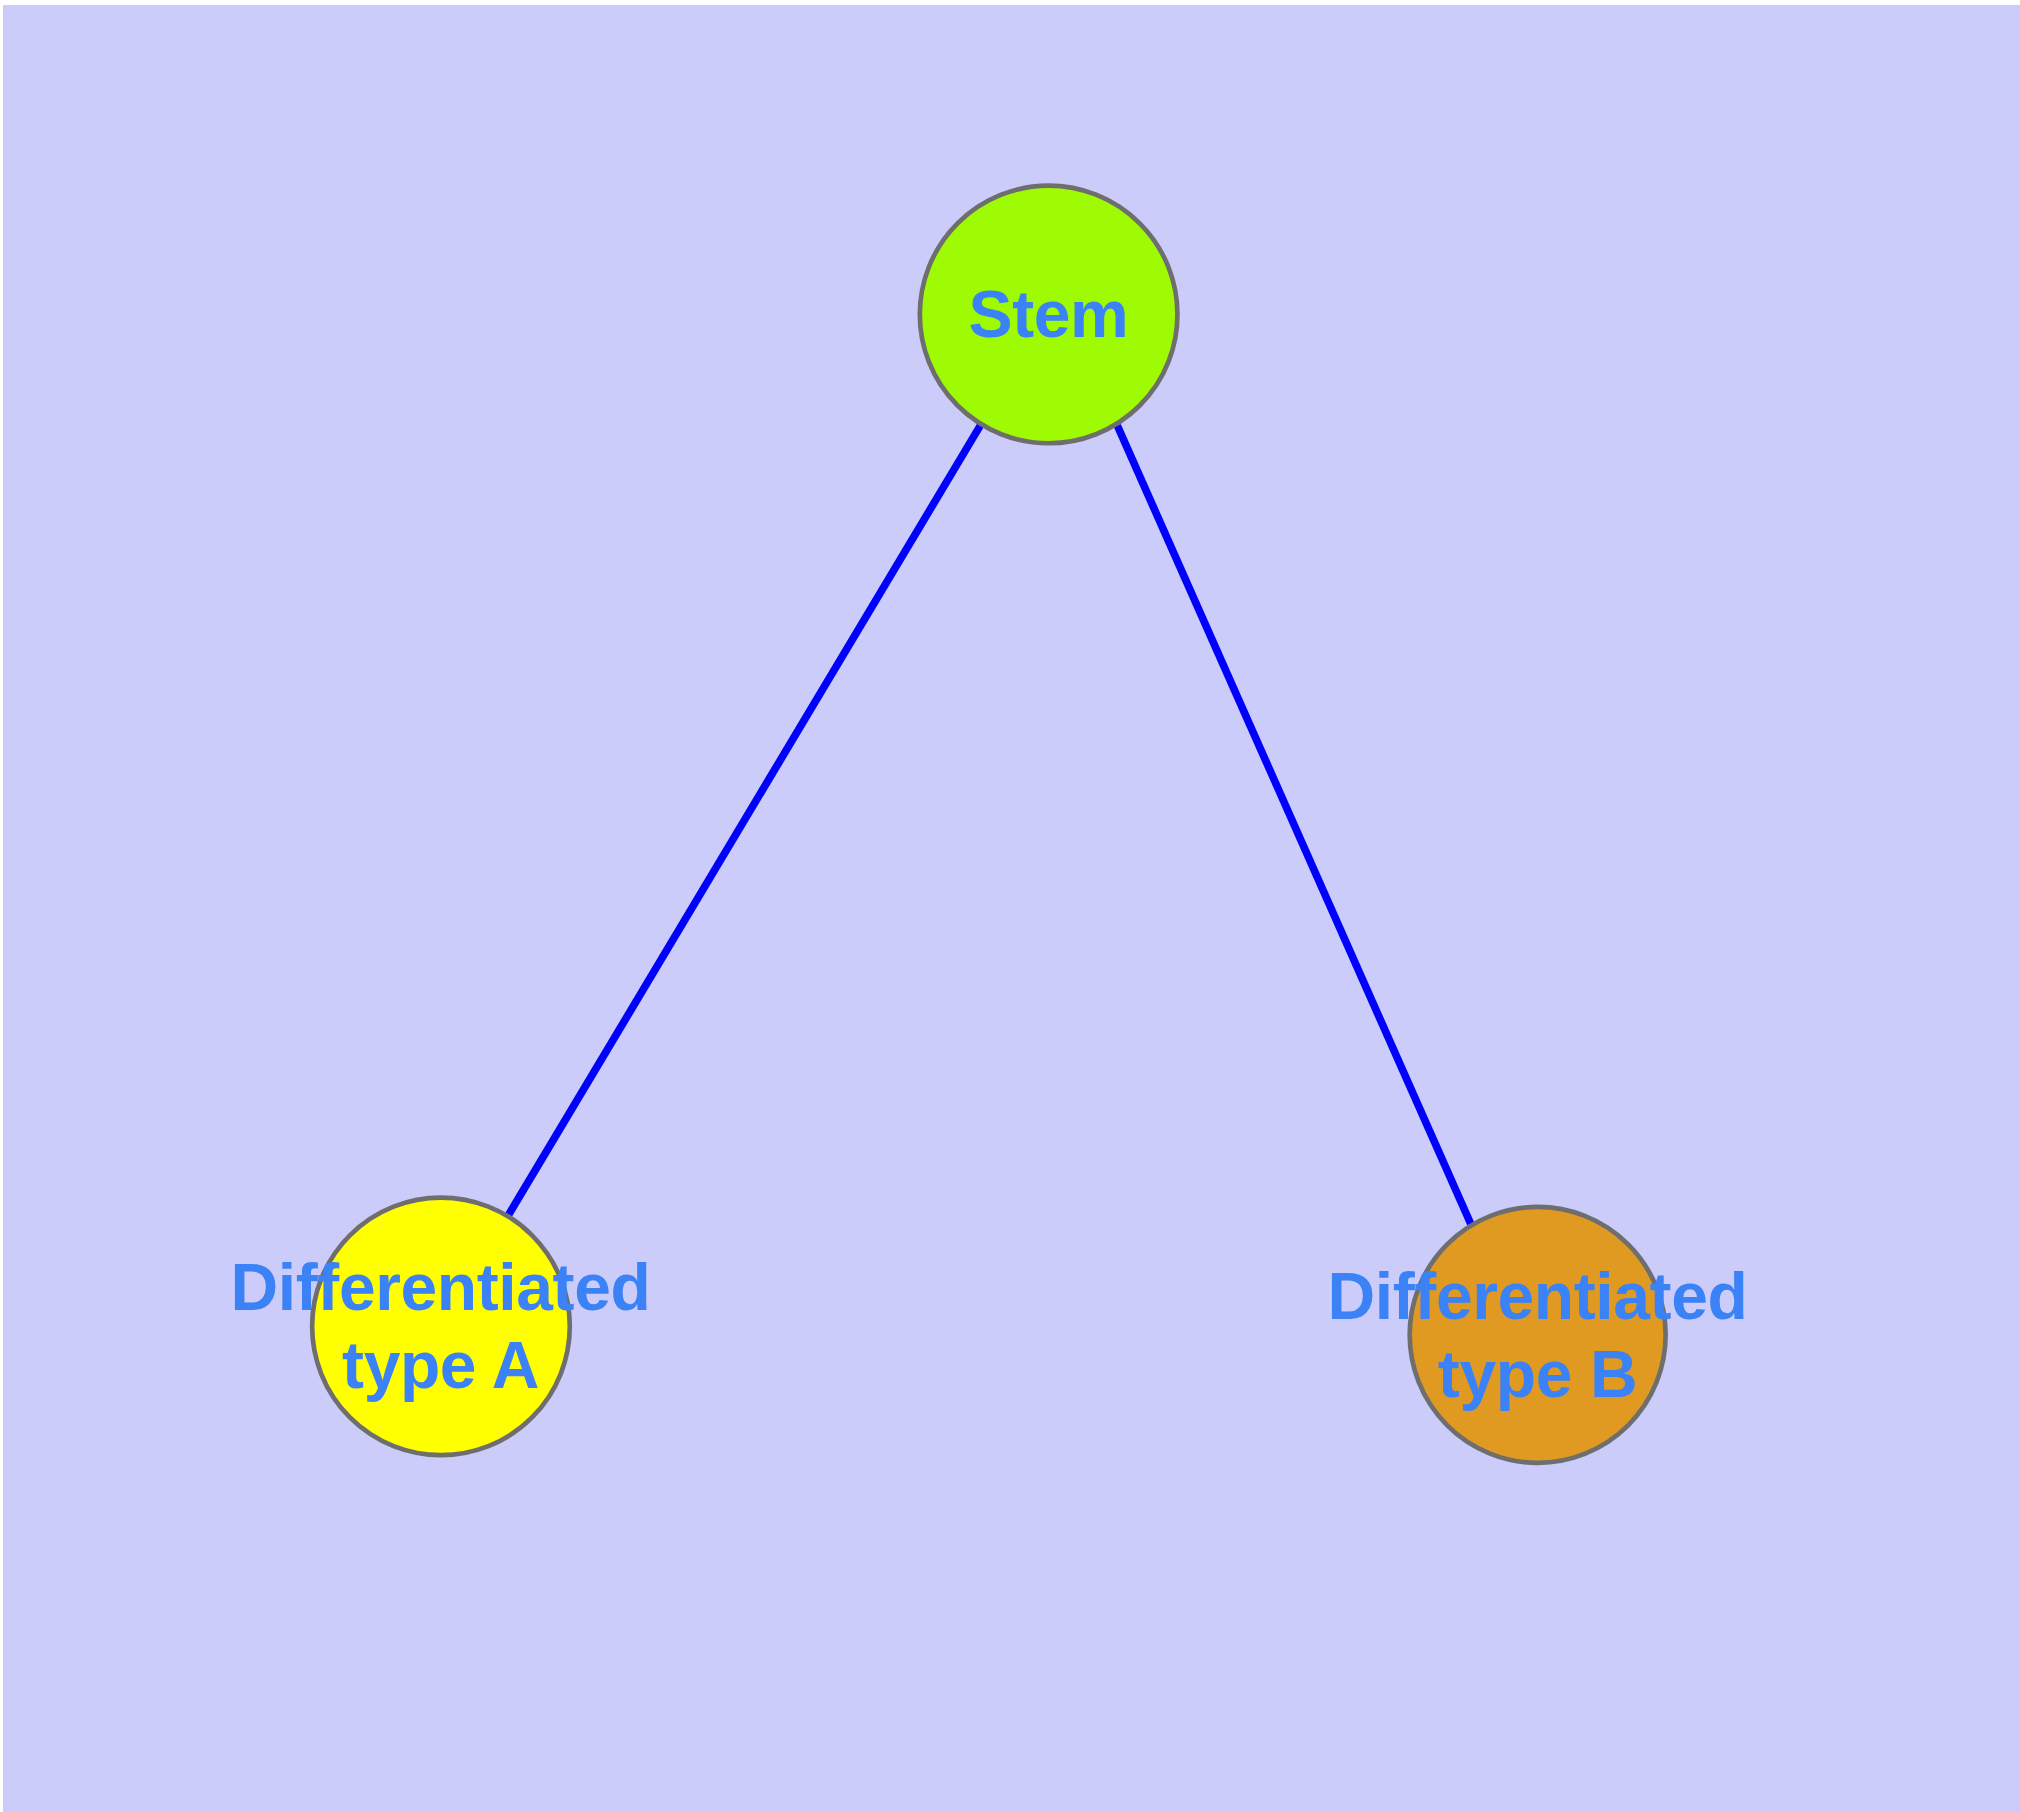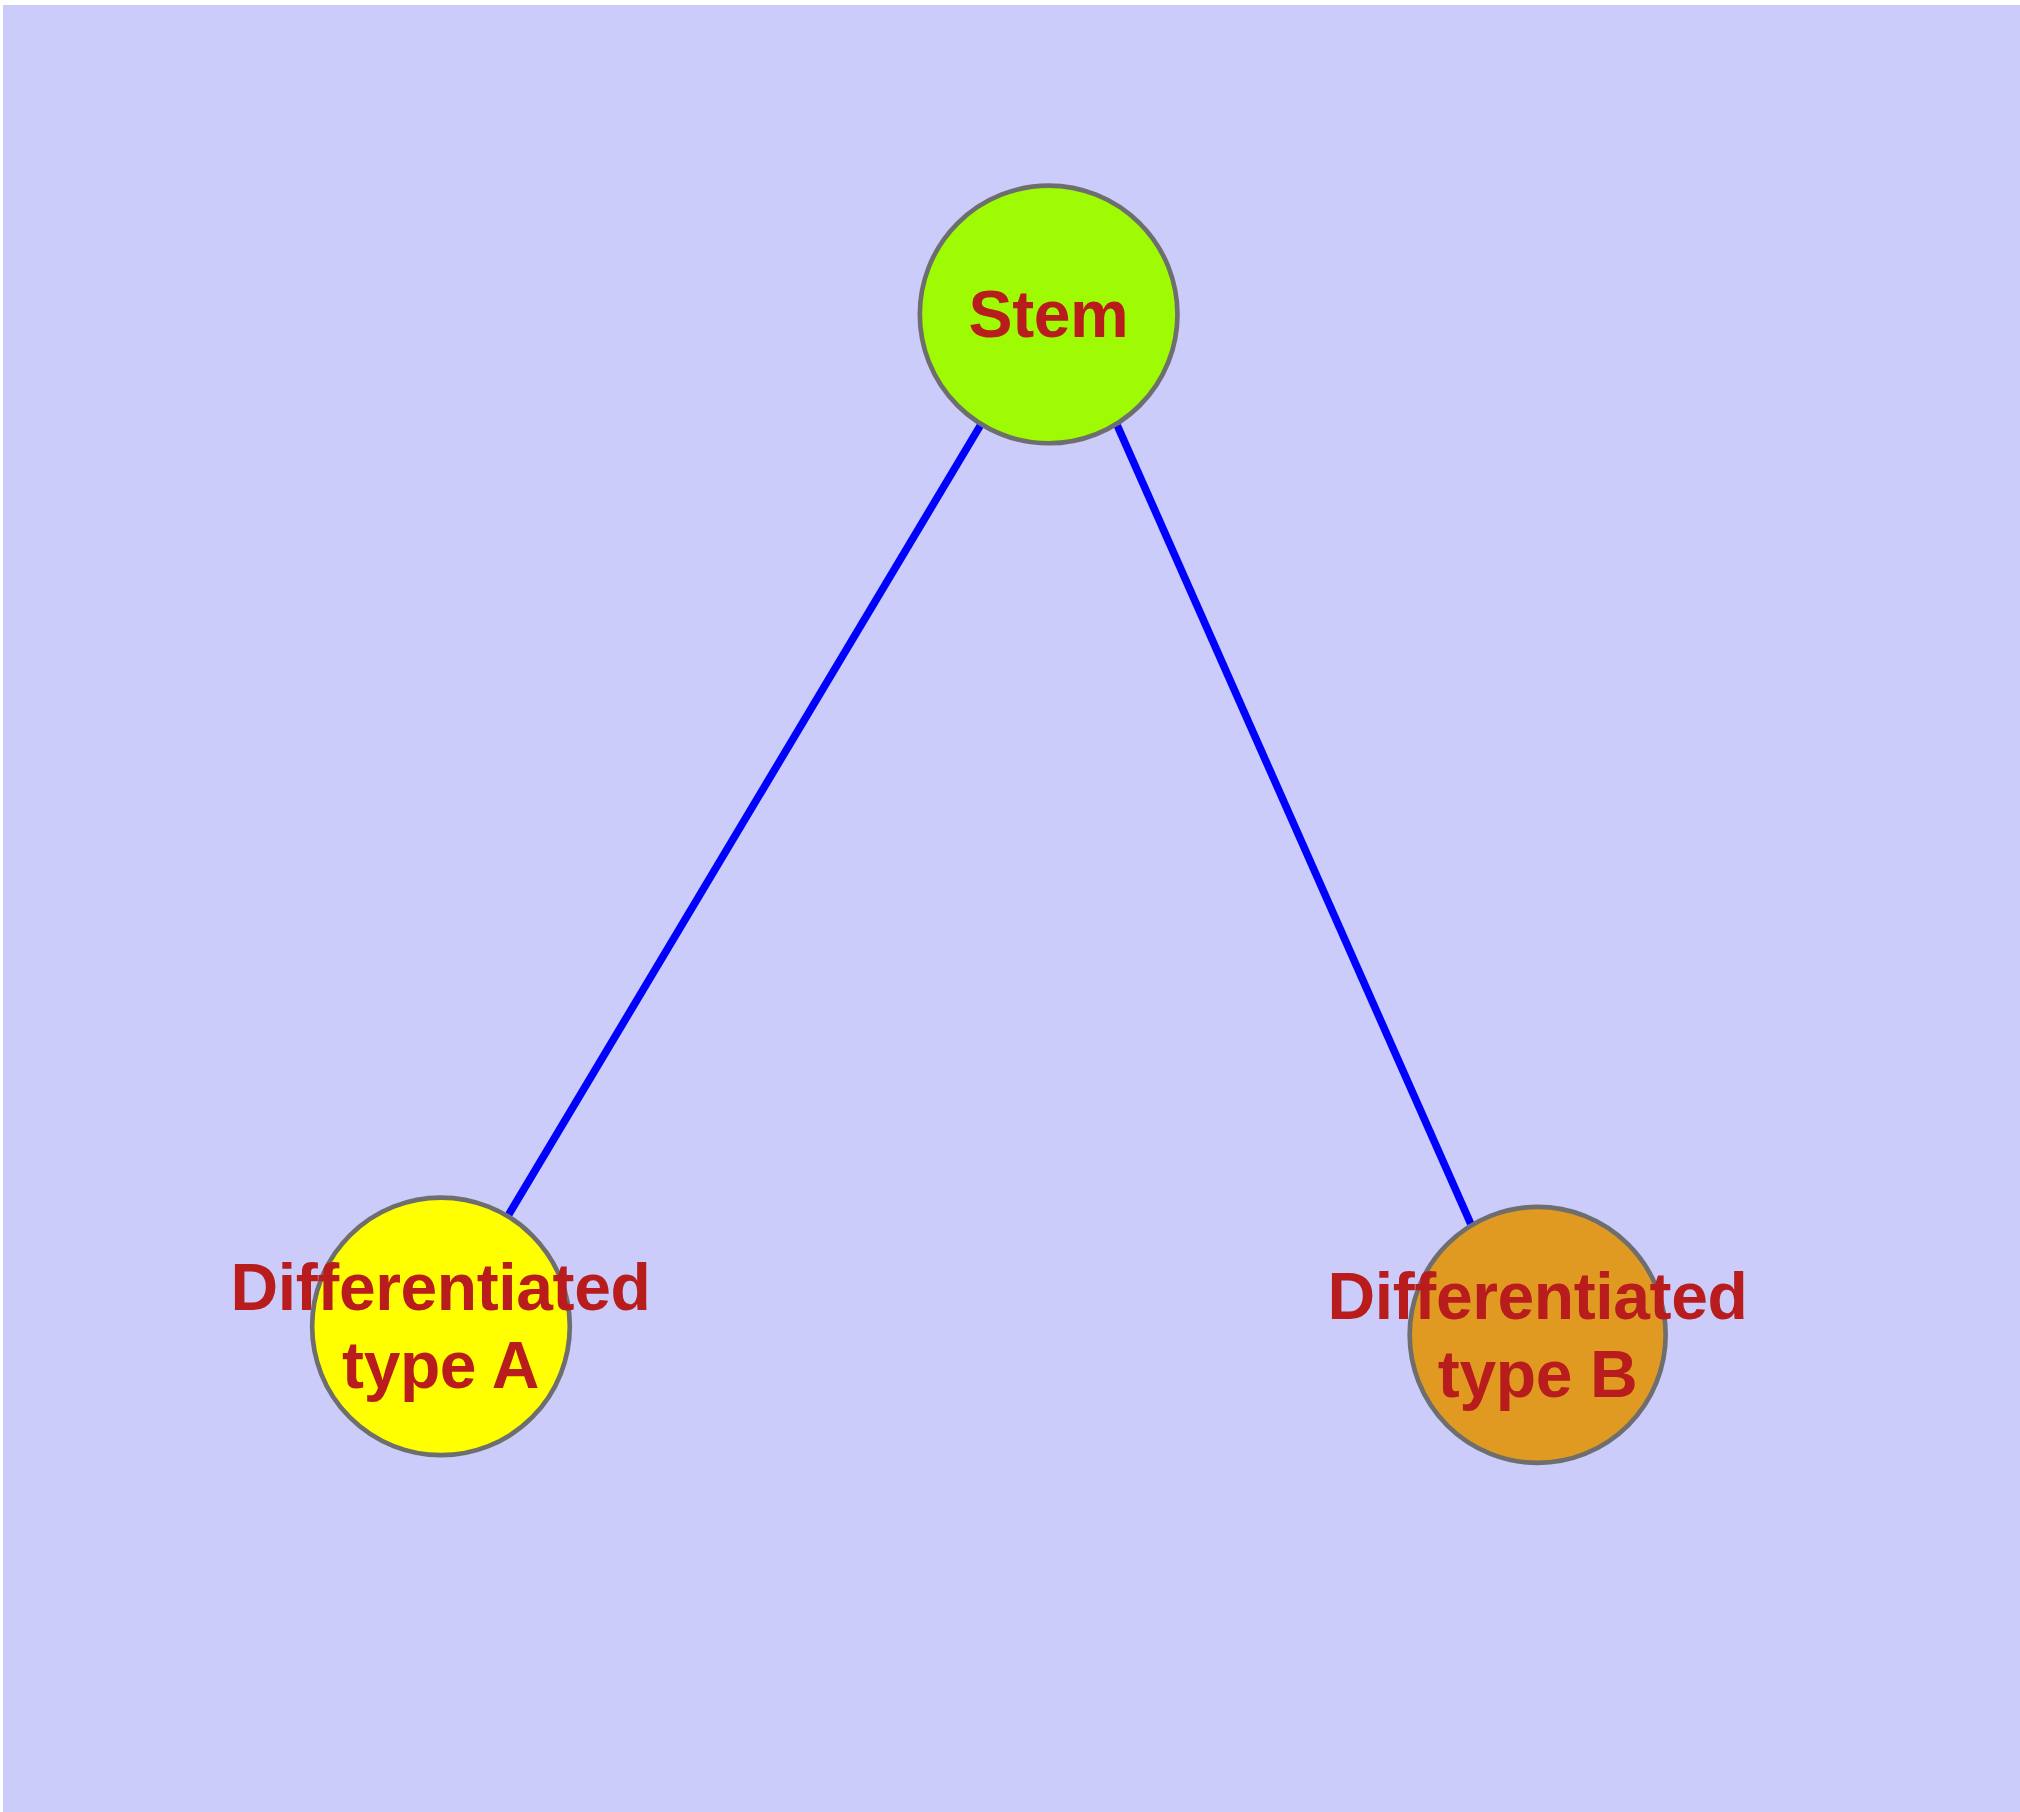--- a/index.html
+++ b/index.html
@@ -35,21 +35,21 @@
     stroke-width: 9;
     stroke-linecap: butt;
     fill: none;
   }
   .node-circle {
     stroke: #6e6e6e;
     stroke-width: 5.5;
   }
   .node-label {
     position: absolute;
-    color: #b91c1c;
+    color: #3b82f6;
     font-weight: bold;
     font-size: 66px;
     line-height: 78px;
     text-align: center;
     white-space: nowrap;
     letter-spacing: -0.4px;
     pointer-events: none;
   }
   .label-line { display: block; }
 </style>

